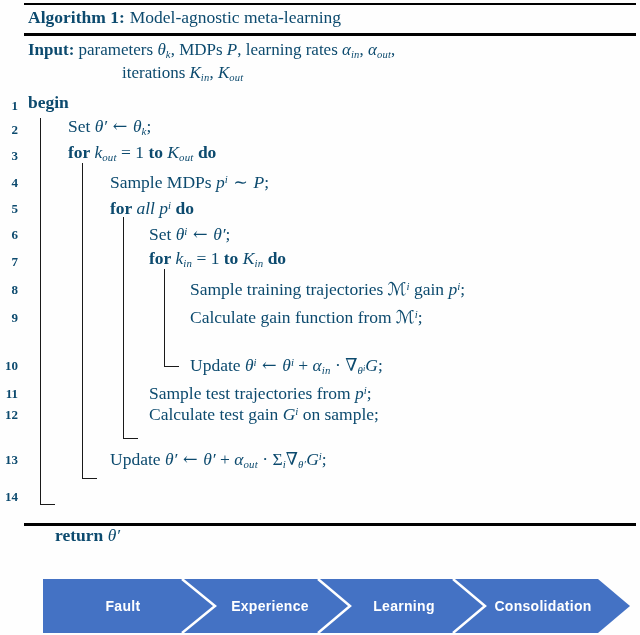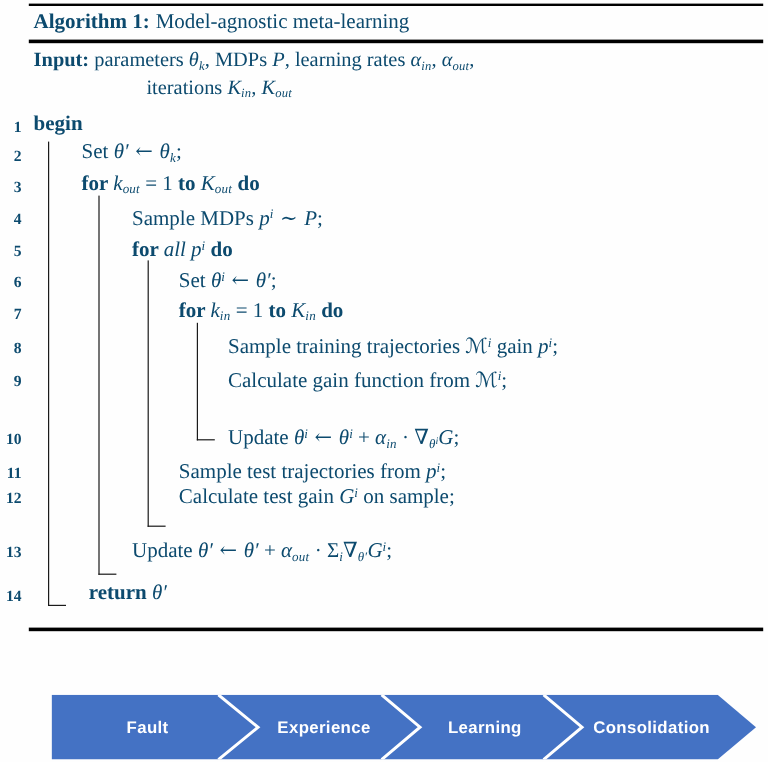--- a/index.html
+++ b/index.html
@@ -112,21 +112,21 @@
       <div class="algo-line" style="top: 400px; padding-left: 40px;">
         <span class="lnum">12</span>
         <span class="lcontent" style="left: 149px;"><span class="s-r">Calculate test gain </span><span class="s-i">G</span><span class="s-sp">i</span><span class="s-r"> on sample;</span></span>
       </div>
       <div class="algo-line" style="top: 445px;">
         <span class="lnum">13</span>
         <span class="lcontent" style="left: 110px;"><span class="s-r">Update </span><span class="s-i">θ′</span><span class="sym"> ← </span><span class="s-i">θ′</span><span class="s-r"> + </span><span class="s-i">α</span><span class="s-sb">out</span><span class="s-r"> · Σ</span><span class="s-sb">i</span><span class="sym">∇</span><span class="s-sb">θ′</span><span class="s-i">G</span><span class="s-sp">i</span><span class="s-r">;</span></span>
       </div>
       <div class="algo-line" style="top: 482px; padding-left: 28px;">
         <span class="lnum">14</span>
-        <span class="lcontent" style="left: 74px;"><span class="s-b">return </span><span class="s-i">θ′</span></span>
+        <span class="lcontent" style="left: 55px; margin-top: 42px;"><span class="s-b">return </span><span class="s-i">θ′</span></span>
       </div>
     </div>
 
   <div class="vrule vrule-a"></div>
   <div class="vrule vrule-b"></div>
   <div class="vrule vrule-c"></div>
   <div class="vrule vrule-d"></div>
 
   <div class="flow">
     <svg width="590" height="54" viewBox="0 0 590 54">

